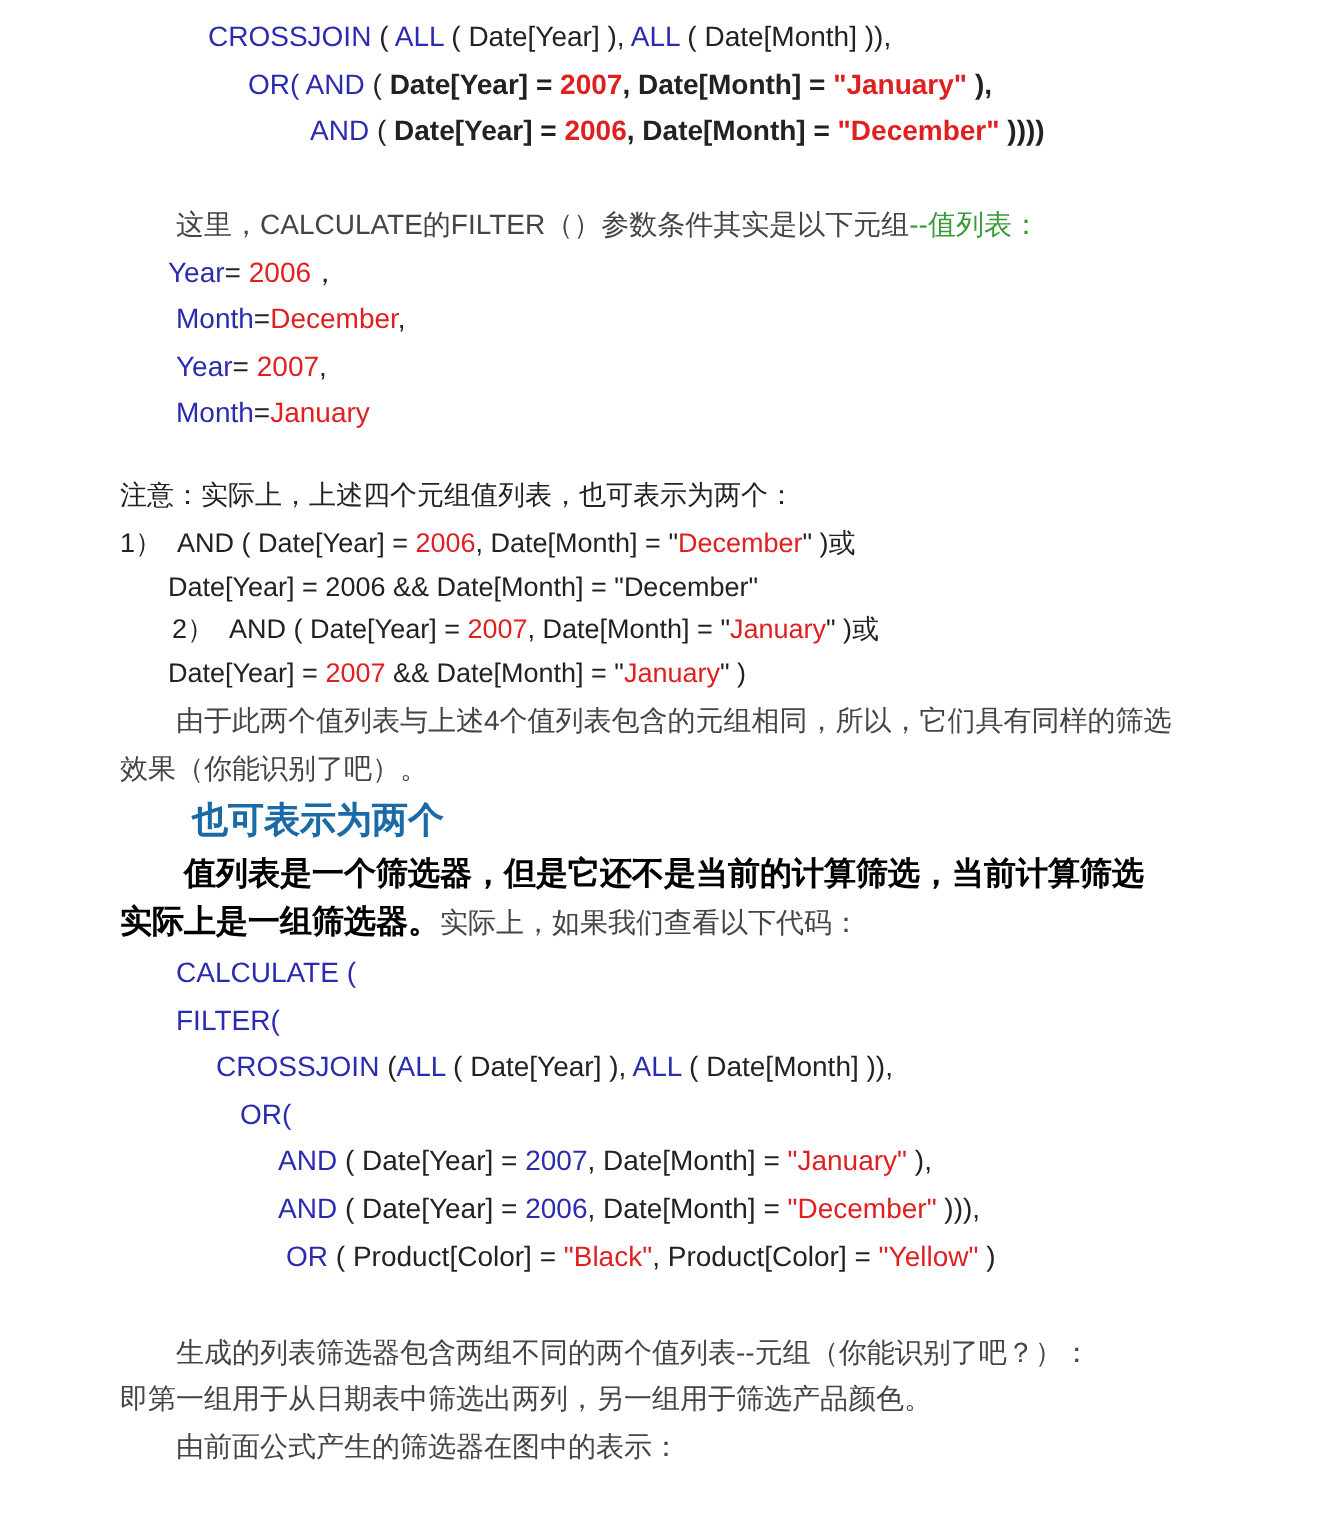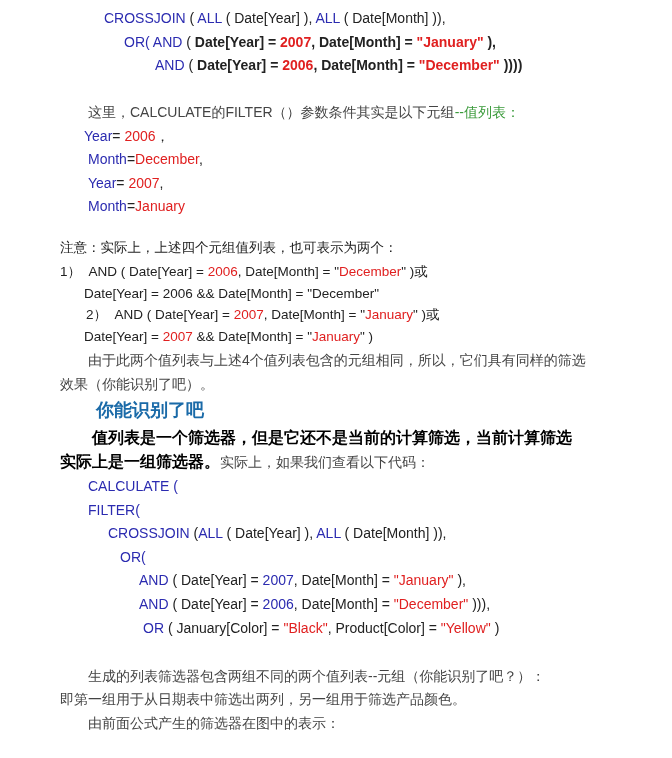--- a/index.html
+++ b/index.html
@@ -58,38 +58,38 @@
 <div class="line note" style="left:58px;top:305px;margin-left:28px;">
   <span>2）</span>&nbsp;&nbsp;<span>AND ( Date[Year] = </span><span class="red">2007</span><span>, Date[Month] = "</span><span class="red">January</span><span>" )或</span>
 </div>
 <div class="line note" style="left:84px;top:327px;">
   <span>Date[Year] = </span><span class="red">2007</span><span> &amp;&amp; Date[Month] = "</span><span class="red">January</span><span>" )</span>
 </div>
 
 <div class="line gray" style="left:88px;top:350px;">由于此两个值列表与上述4个值列表包含的元组相同，所以，它们具有同样的筛选</div>
 <div class="line gray" style="left:60px;top:374px;">效果（你能识别了吧）。</div>
 
-<div class="line heading" style="left:96px;top:398px;">你能识别了吧</div>
+<div class="line heading" style="left:96px;top:398px;">也可表示为两个</div>
 
 <div class="line purple" style="left:92px;top:428px;">值列表是一个筛选器，但是它还不是当前的计算筛选，当前计算筛选</div>
 <div class="line" style="left:60px;top:452px;font-family:Liberation Serif, serif;">
   <span class="purple">实际上是一组筛选器。</span><span class="gray">实际上，如果我们查看以下代码：</span>
 </div>
 
 <div class="line code kw" style="left:88px;top:476px;">CALCULATE (</div>
 <div class="line code kw" style="left:88px;top:500px;">FILTER(</div>
 <div class="line code" style="left:108px;top:523px;">
   <span class="kw">CROSSJOIN</span><span class="blk"> (</span><span class="kw">ALL</span><span class="blk"> ( Date[Year] ),   </span><span class="kw">ALL</span><span class="blk"> ( Date[Month] )),</span>
 </div>
 <div class="line code kw" style="left:120px;top:547px;">OR(</div>
 <div class="line code" style="left:139px;top:570px;">
   <span class="kw">AND</span><span class="blk"> ( Date[Year] = </span><span class="kw">2007</span><span class="blk">,   Date[Month] = </span><span class="red">"January"</span><span class="blk"> ),</span>
 </div>
 <div class="line code" style="left:139px;top:594px;">
   <span class="kw">AND</span><span class="blk"> ( Date[Year] = </span><span class="kw">2006</span><span class="blk">,   Date[Month] = </span><span class="red">"December"</span><span class="blk"> ))),</span>
 </div>
 <div class="line code" style="left:143px;top:618px;">
-  <span class="kw">OR</span><span class="blk"> ( January[Color] = </span><span class="red">"Black"</span><span class="blk">,   Product[Color] = </span><span class="red">"Yellow"</span><span class="blk"> )</span>
+  <span class="kw">OR</span><span class="blk"> ( Product[Color] = </span><span class="red">"Black"</span><span class="blk">,   Product[Color] = </span><span class="red">"Yellow"</span><span class="blk"> )</span>
 </div>
 
 <div class="line gray" style="left:88px;top:666px;">生成的列表筛选器包含两组不同的两个值列表--元组（你能识别了吧？）：</div>
 <div class="line gray" style="left:60px;top:689px;">即第一组用于从日期表中筛选出两列，另一组用于筛选产品颜色。</div>
 <div class="line gray" style="left:88px;top:713px;">由前面公式产生的筛选器在图中的表示：</div>
 
 </body></html>

